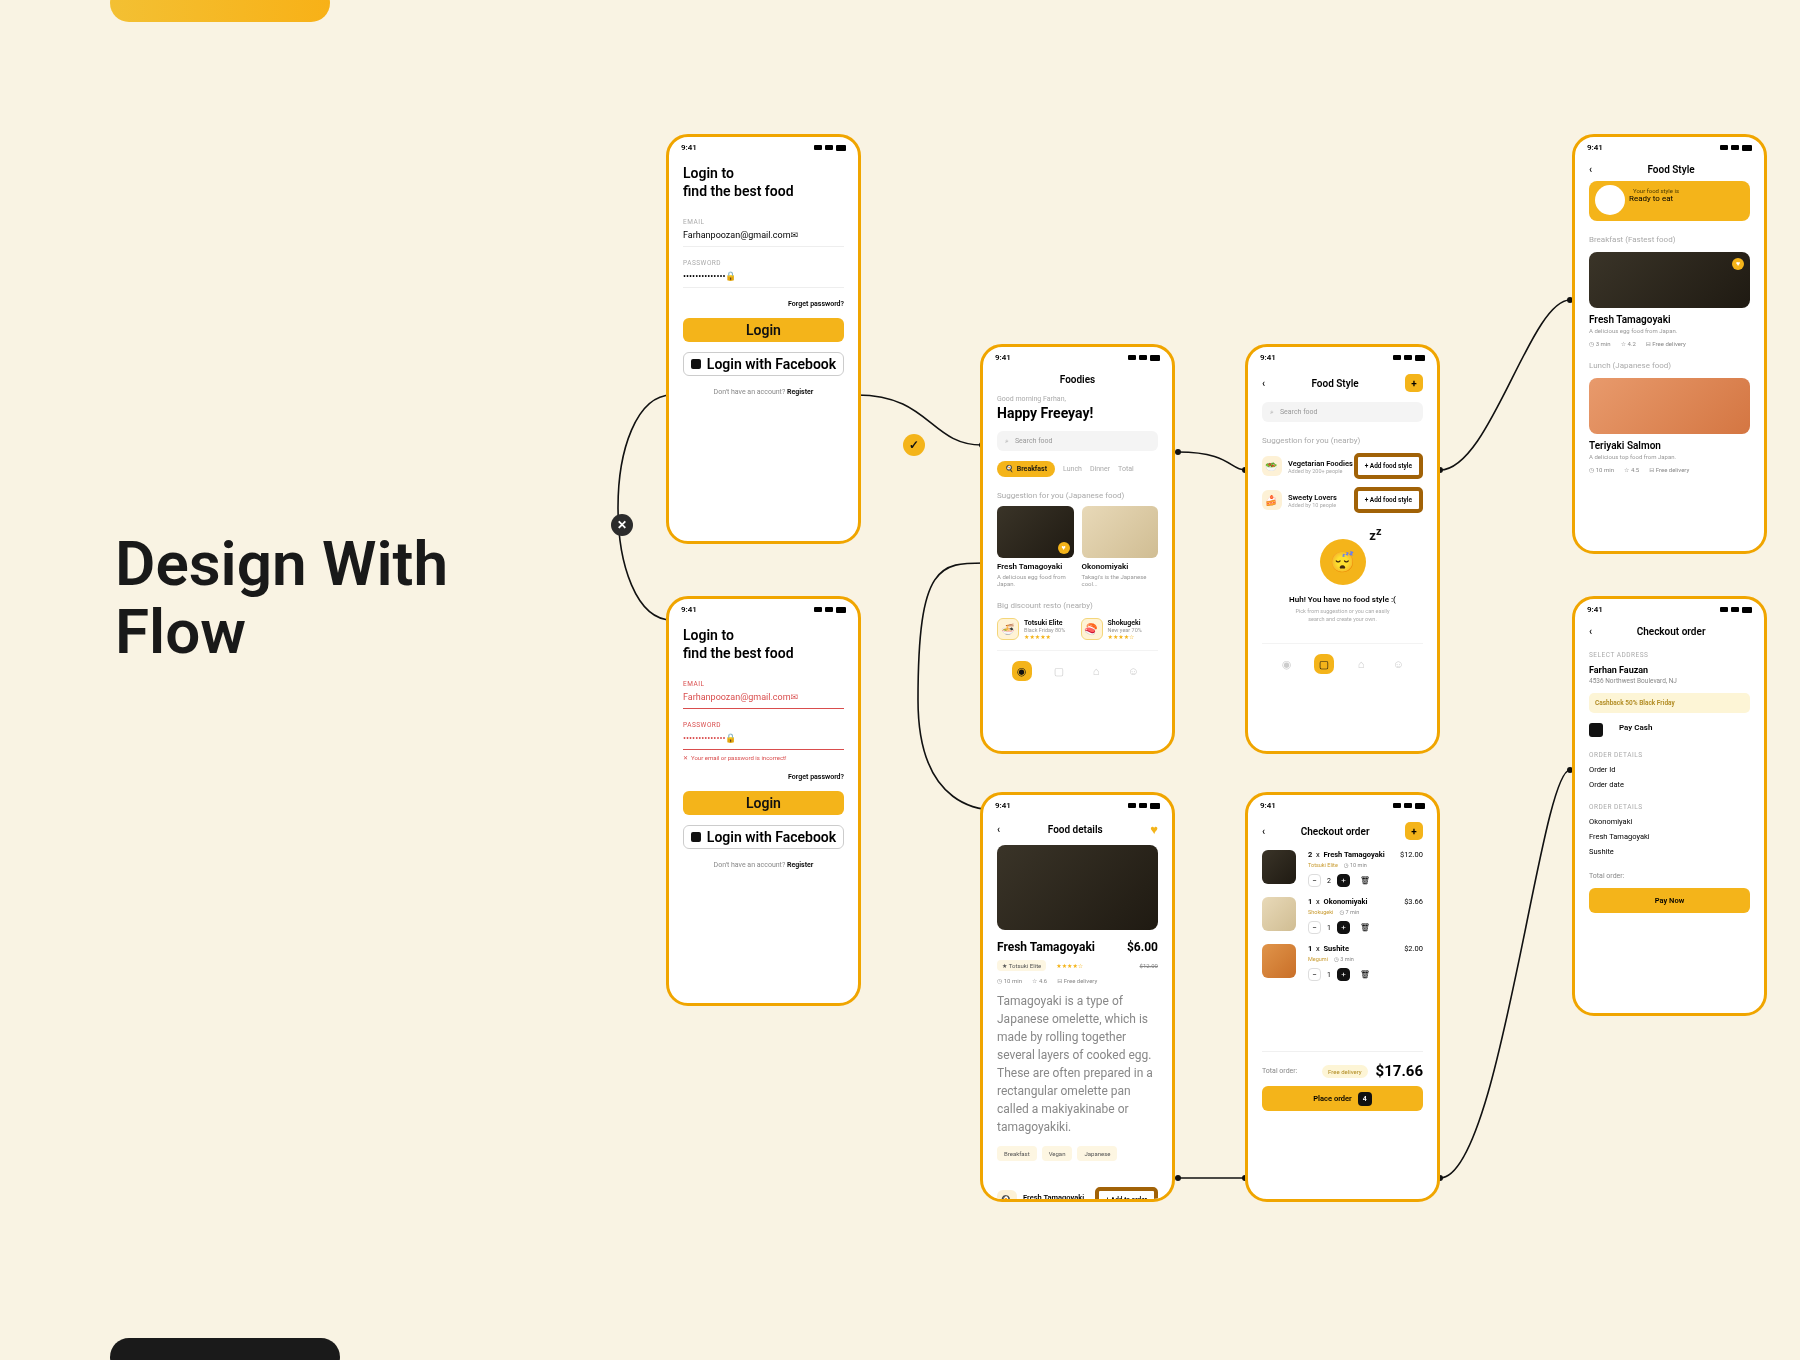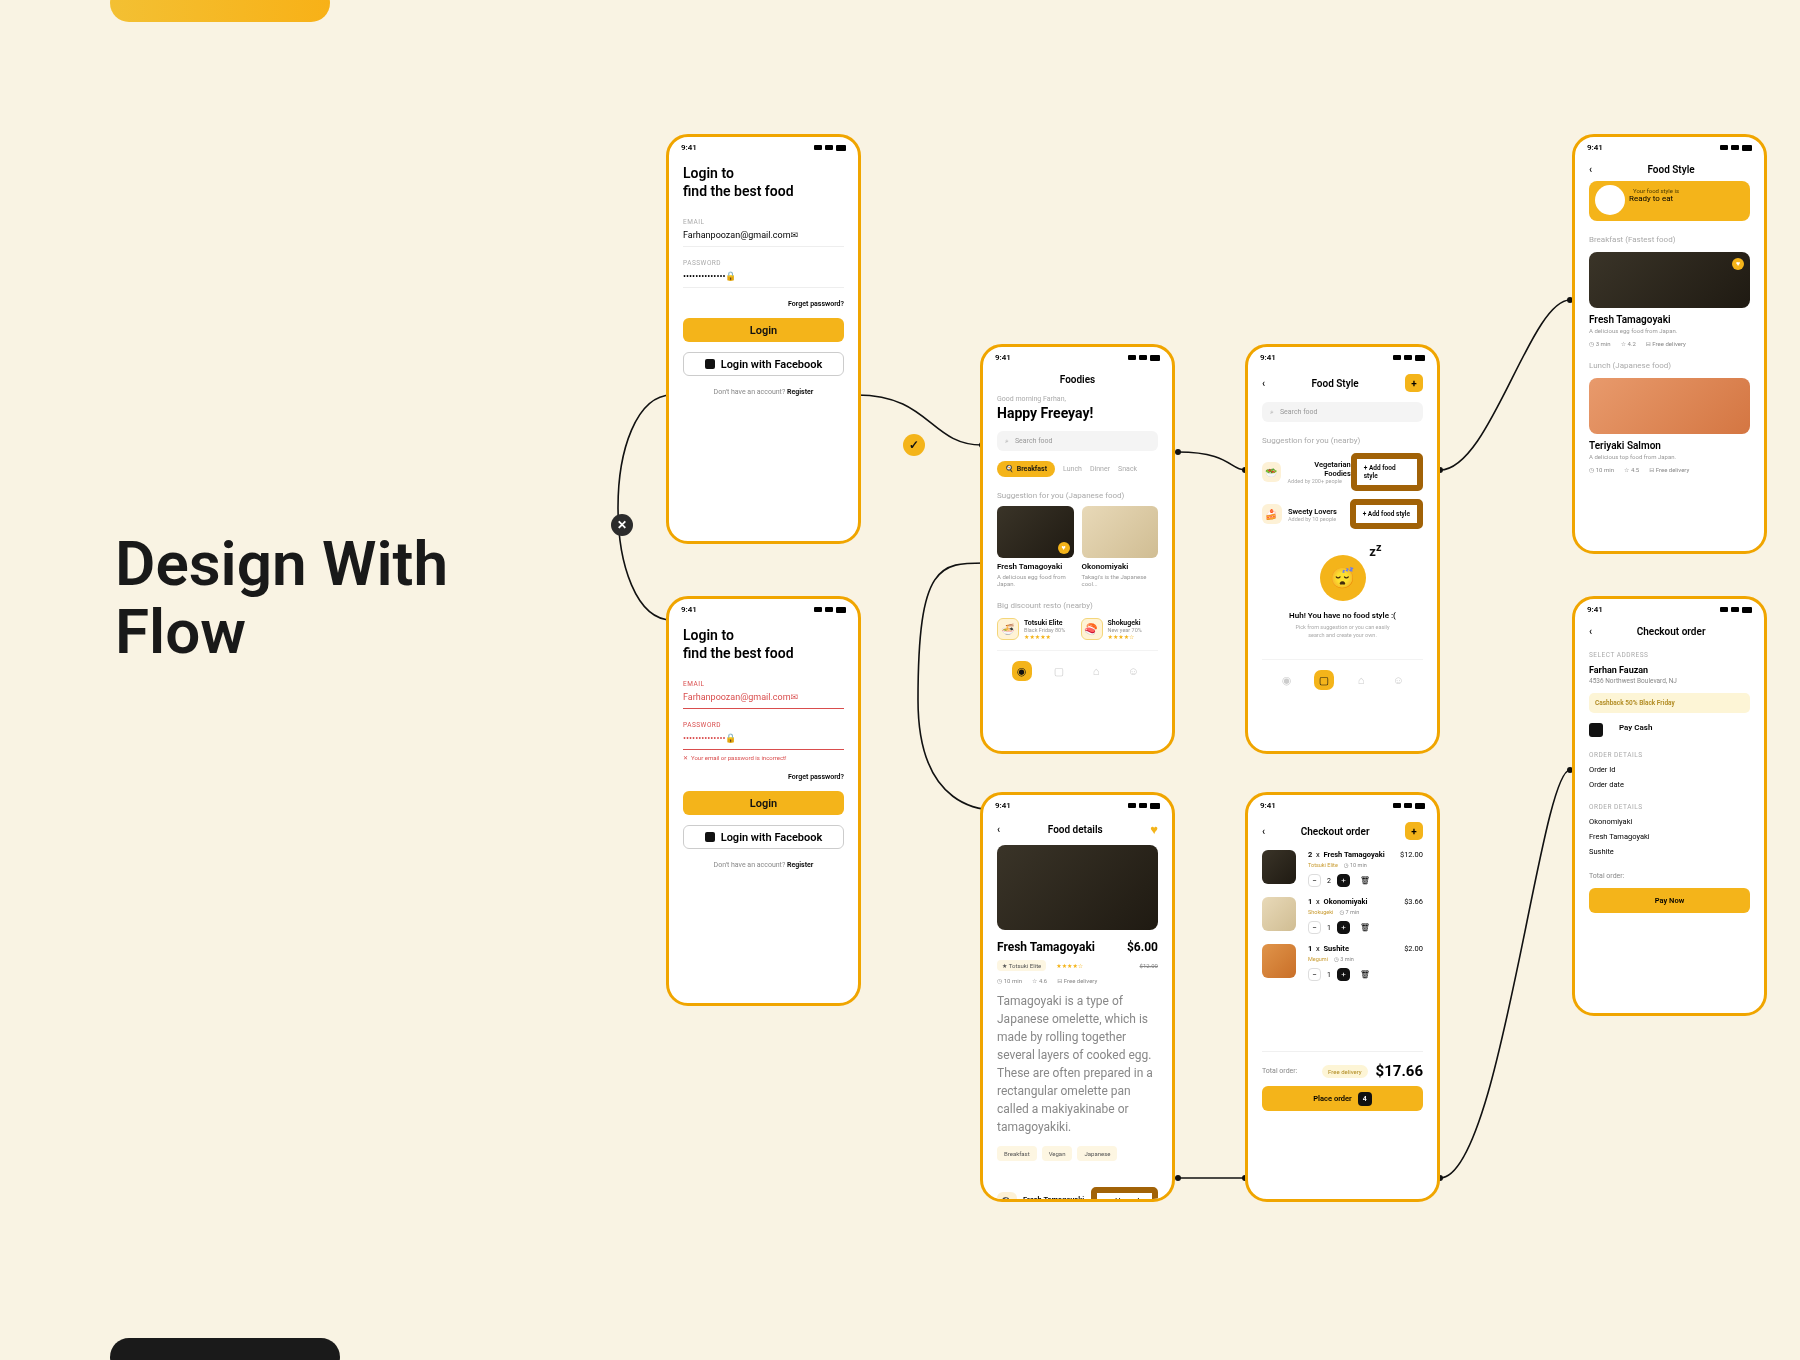--- a/index.html
+++ b/index.html
@@ -43,21 +43,21 @@
 .sb-icons span { width: 10px; height: 6px; background: #000; border-radius: 1px; }
 .sb-icons span:nth-child(1){width:8px;height:5px}
 .sb-icons span:nth-child(2){width:8px;height:5px}
 .phone-body { padding: 10px 14px; font-size: 8px; }
 .ph-header { font-size: 14px; font-weight: 600; line-height: 1.3; margin-bottom: 18px; }
 .field-label { color: #aaa; font-size: 6.5px; letter-spacing: .5px; text-transform: uppercase; margin-top: 12px; }
 .field-row { display: flex; justify-content: flex-start; align-items: center; border-bottom: 1px solid #eee; padding: 4px 0 6px; font-size: 9px; }
 .field-row.error { border-color: #d94d4d; color: #d94d4d; }
 .err-msg { color: #d94d4d; font-size: 6px; margin-top: 4px; display:flex;gap:3px;align-items:center; }
 .link-right { text-align: right; font-size: 7px; font-weight: 600; margin-top: 12px; }
-.btn { display:flex;align-items:center;justify-content:center;gap:6px;width: 100%; height: 24px; border-radius: 6px; font-size: 11px; font-weight: 600; margin-top: 10px; }
+.btn { display:flex;align-items:center;justify-content:center;gap:6px;width: 100%; height: 24px; border-radius: 6px; font-size: 14px; font-weight: 600; margin-top: 10px; }
 .btn-primary { background: #f4b41a; color: #111; }
 .btn-outline { border: 1px solid #ccc; background:#fff; }
 .sub-link { text-align: center; font-size: 7px; color: #888; margin-top: 12px; }
 .sub-link b { color: #111; }
 .title-center { text-align: center; font-weight: 600; font-size: 10px; }
 .greet-small { color: #aaa; font-size: 7px; margin-top: 10px; }
 .greet-big { font-size: 14px; font-weight: 700; margin-top: 2px; }
 .search { display:flex;align-items:center;gap:6px;background:#f4f4f4;border-radius:6px;padding:6px 8px;font-size:7px;color:#999;margin-top:10px; }
 .chips { display:flex;gap:8px;margin-top:10px;font-size:7px;align-items:center;color:#aaa; }
 .chip-on { background:#f4b41a;color:#111;padding:4px 8px;border-radius:10px;font-weight:600; display:flex;gap:3px;align-items:center;}
@@ -81,21 +81,21 @@
 .back-row { display:flex;align-items:center;justify-content:space-between;font-size:10px;font-weight:600; }
 .hero-img { width:100%; height:85px; background:#2a2a2a; border-radius:8px; margin-top:8px; position:relative; }
 .price-row { display:flex;justify-content:space-between;align-items:baseline;margin-top:10px; }
 .dish-title { font-size:12px;font-weight:700; }
 .price { font-size:12px;font-weight:700; }
 .meta-row { display:flex;gap:10px;font-size:6px;color:#888;margin-top:6px;align-items:center; }
 .desc { font-size:12px; color:#888; line-height:1.5; margin-top:8px; }
 .tags { display:flex;gap:5px;margin-top:10px; }
 .tag { background:#fdf6e2;font-size:6px;padding:4px 7px;border-radius:4px;color:#555; }
 .seller-row { display:flex;justify-content:space-between;align-items:center;margin-top:16px;padding-top:10px; }
-.addbtn { border:6px solid #a16207;border-radius:5px;font-size:6.5px;padding:5px 7px;font-weight:600; }
+.addbtn { border:4px solid #a16207;border-radius:5px;font-size:6.5px;padding:5px 7px;font-weight:600; }
 .footer-bar { display:flex;align-items:center;gap:8px;margin-top:14px;padding-top:10px;border-top:1px solid #f0f0f0; }
 .total { font-weight:700;font-size:15px; }
 .place-btn { flex:1;background:#f4b41a;border-radius:6px;height:25px;display:flex;align-items:center;justify-content:center;gap:6px;font-size:7.5px;font-weight:600; }
 .badge { background:#111;color:#fff;width:14px;height:14px;border-radius:4px;display:flex;align-items:center;justify-content:center;font-size:7px; }
 .sq-btn { width:18px;height:18px;border-radius:5px;background:#f4b41a;display:flex;align-items:center;justify-content:center;font-size:10px;font-weight:700; }
 .mascot { width:46px;height:46px;border-radius:50%;background:#f4b41a;margin:26px auto 0;position:relative;display:flex;align-items:center;justify-content:center;font-size:20px; }
 .mascot-z { position:absolute; top:-14px; right:-16px; font-size:13px; font-weight:700; color:#111; }
 .empty-t { font-size:8px;font-weight:600;text-align:center;margin-top:10px; }
 .empty-s { font-size:5.5px;color:#aaa;text-align:center;margin-top:4px;line-height:1.4; }
 .sug-item { display:flex;align-items:center;justify-content:space-between;margin-top:8px; }
@@ -262,21 +262,21 @@
       <span>⌕</span>
         <span>Search food</span>
     </div>
     <div class="chips">
       <span class="chip-on">
           <span>🍳</span>
           <span>Breakfast</span>
         </span>
       <span>Lunch</span>
       <span>Dinner</span>
-      <span>Snack</span>
+      <span>Total</span>
     </div>
     <div class="sec-h">
       <span>Suggestion for you</span> <span>(Japanese food)</span>
     </div>
     <div class="cards">
       <div class="card">
         <div class="card-img food-dark">
             <div class="heart">♥</div>
           </div>
         <div class="card-t">Fresh Tamagoyaki</div>

